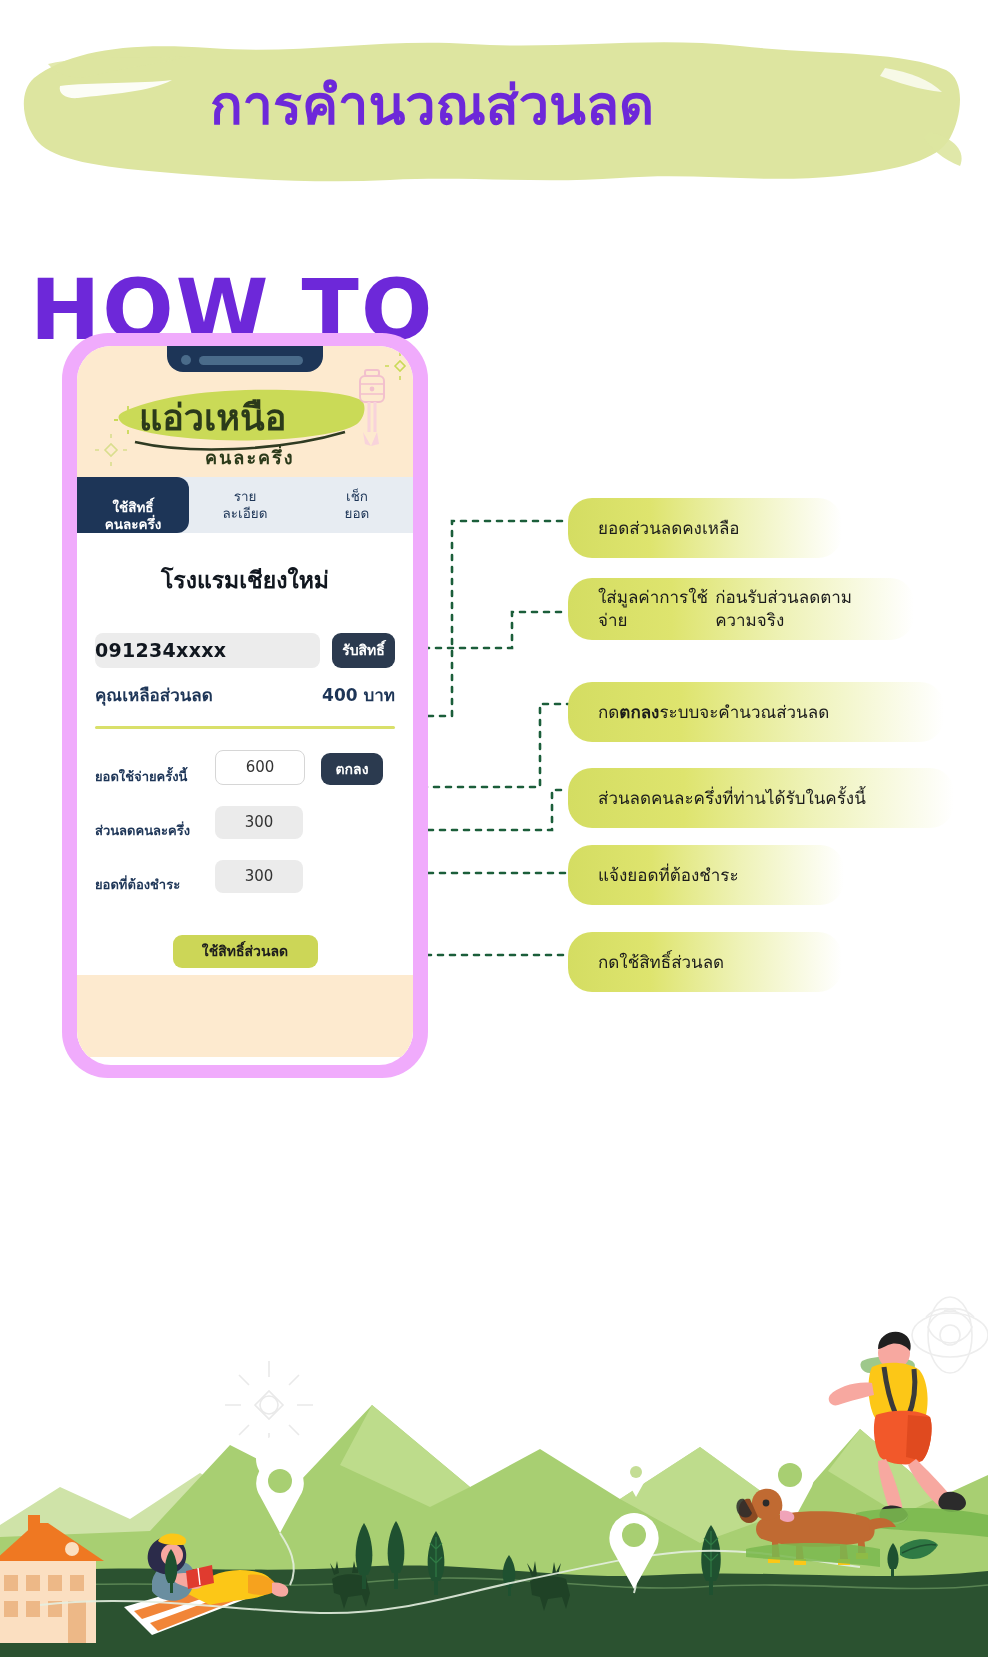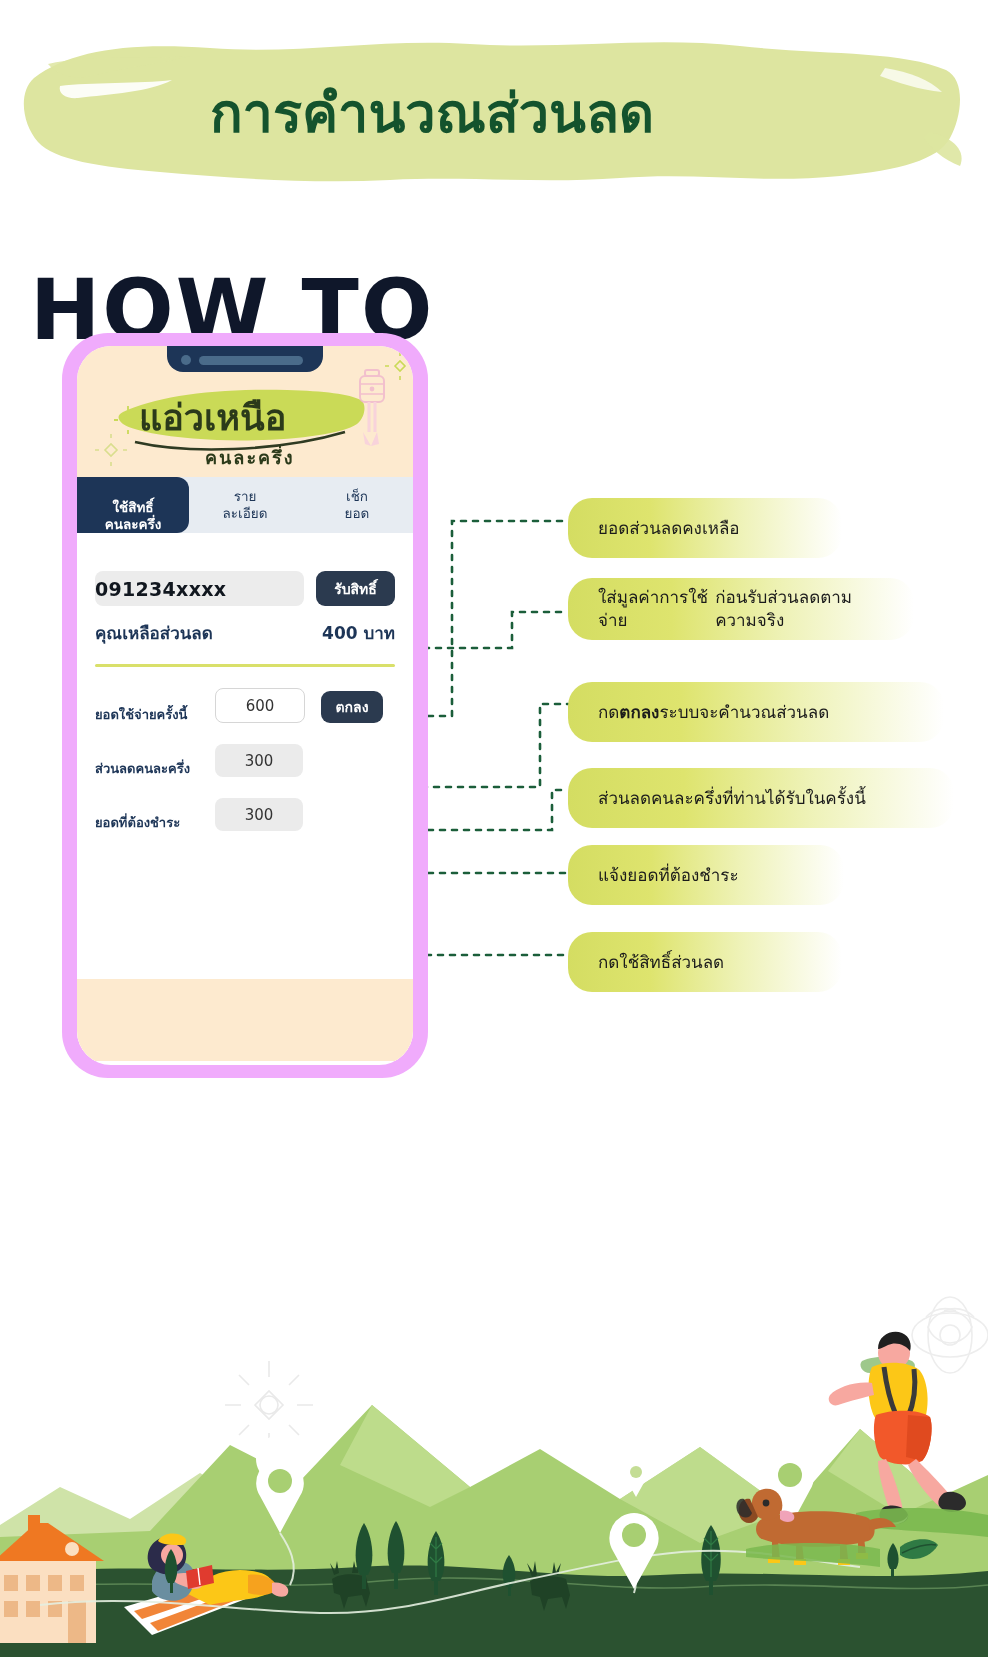--- a/index.html
+++ b/index.html
@@ -7,29 +7,29 @@
     width:988px;height:1657px;
     background:#ffffff;
     font-family:"DejaVu Sans","Liberation Sans",sans-serif;
     position:relative;overflow:hidden;
   }
 
   
   .banner-wrap{position:absolute;left:0;top:20px;width:988px;height:180px;}
   .banner-svg{position:absolute;left:0;top:0;}
   .banner-title{
-    position:absolute;left:0;top:64px;width:864px;text-align:center;
-    font-size:54px;font-weight:bold;color:#14532d;letter-spacing:0px;
+    position:absolute;left:0;top:56px;width:864px;text-align:center;
+    font-size:54px;font-weight:bold;color:#6d28d9;letter-spacing:0px;
     line-height:1.1;
   }
 
   
   .howto{
     position:absolute;left:30px;top:268px;
-    font-size:84px;font-weight:bold;color:#0f172a;
+    font-size:84px;font-weight:bold;color:#6d28d9;
     letter-spacing:2px;line-height:1;white-space:nowrap;
     z-index:1;
   }
 
   
   .phone{
     position:absolute;left:62px;top:333px;width:366px;height:745px;
     background:#f0abfc;border-radius:46px;z-index:3;
     box-shadow:0 0 0 0 rgba(0,0,0,0);
   }
@@ -69,21 +69,21 @@
   .phone-row{display:flex;align-items:center;margin-top:38px;}
   .phone-input{
     flex:1;height:35px;background:#ececec;border-radius:8px;
     display:flex;align-items:center;
     font-size:19px;font-weight:bold;color:#11171f;letter-spacing:.3px;
   }
   .btn-dark{
     background:#2b3a4f;color:#fff;border-radius:9px;
     font-size:14px;font-weight:bold;display:flex;align-items:center;justify-content:center;
   }
-  .btn-receive{width:79px;height:35px;margin-left:12px;}
+  .btn-receive{width:63px;height:35px;margin-left:12px;}
   .balance-row{
     display:flex;justify-content:space-between;align-items:center;
     margin-top:13px;font-size:17px;font-weight:bold;color:#1d3557;
   }
   .divider{height:3px;background:#d9e06a;margin-top:18px;border-radius:2px;}
 
   .form-row{display:flex;align-items:flex-end;margin-top:14px;}
   .form-label{width:120px;font-size:13px;font-weight:bold;color:#1d3557;line-height:1.2;}
   .form-field{
     width:88px;height:33px;border-radius:8px;
@@ -216,20 +216,21 @@
         <span>ราย</span>
         <span>ละเอียด</span>
       </div>
       <div class="tab">
         <span>เช็ก</span>
         <span>ยอด</span>
       </div>
     </div>
 
     <div class="app-body">
+      <div class="shop-title">โรงแรมเชียงใหม่</div>
 
       <div class="phone-row">
         <div class="phone-input" placeholder="เบอร์โทรศัพท์">091234xxxx</div>
         <div class="btn-dark btn-receive">รับสิทธิ์</div>
       </div>
 
       <div class="balance-row">
         <span>คุณเหลือส่วนลด</span>
         <span>400 บาท</span>
       </div>
@@ -245,20 +246,23 @@
       <div class="form-row">
         <div class="form-label">ส่วนลดคนละครึ่ง</div>
         <div class="form-field field-gray">300</div>
       </div>
 
       <div class="form-row">
         <div class="form-label">ยอดที่ต้องชำระ</div>
         <div class="form-field field-gray">300</div>
       </div>
 
+      <div class="use-btn-wrap">
+        <div class="btn-green">ใช้สิทธิ์ส่วนลด</div>
+      </div>
 
       <div class="app-footer"></div>
     </div>
 
   </div>
 </div>
 
 <div class="callout" style="left:568px;top:498px;width:218px;">
   <span>ยอดส่วนลดคงเหลือ</span>
 </div>

